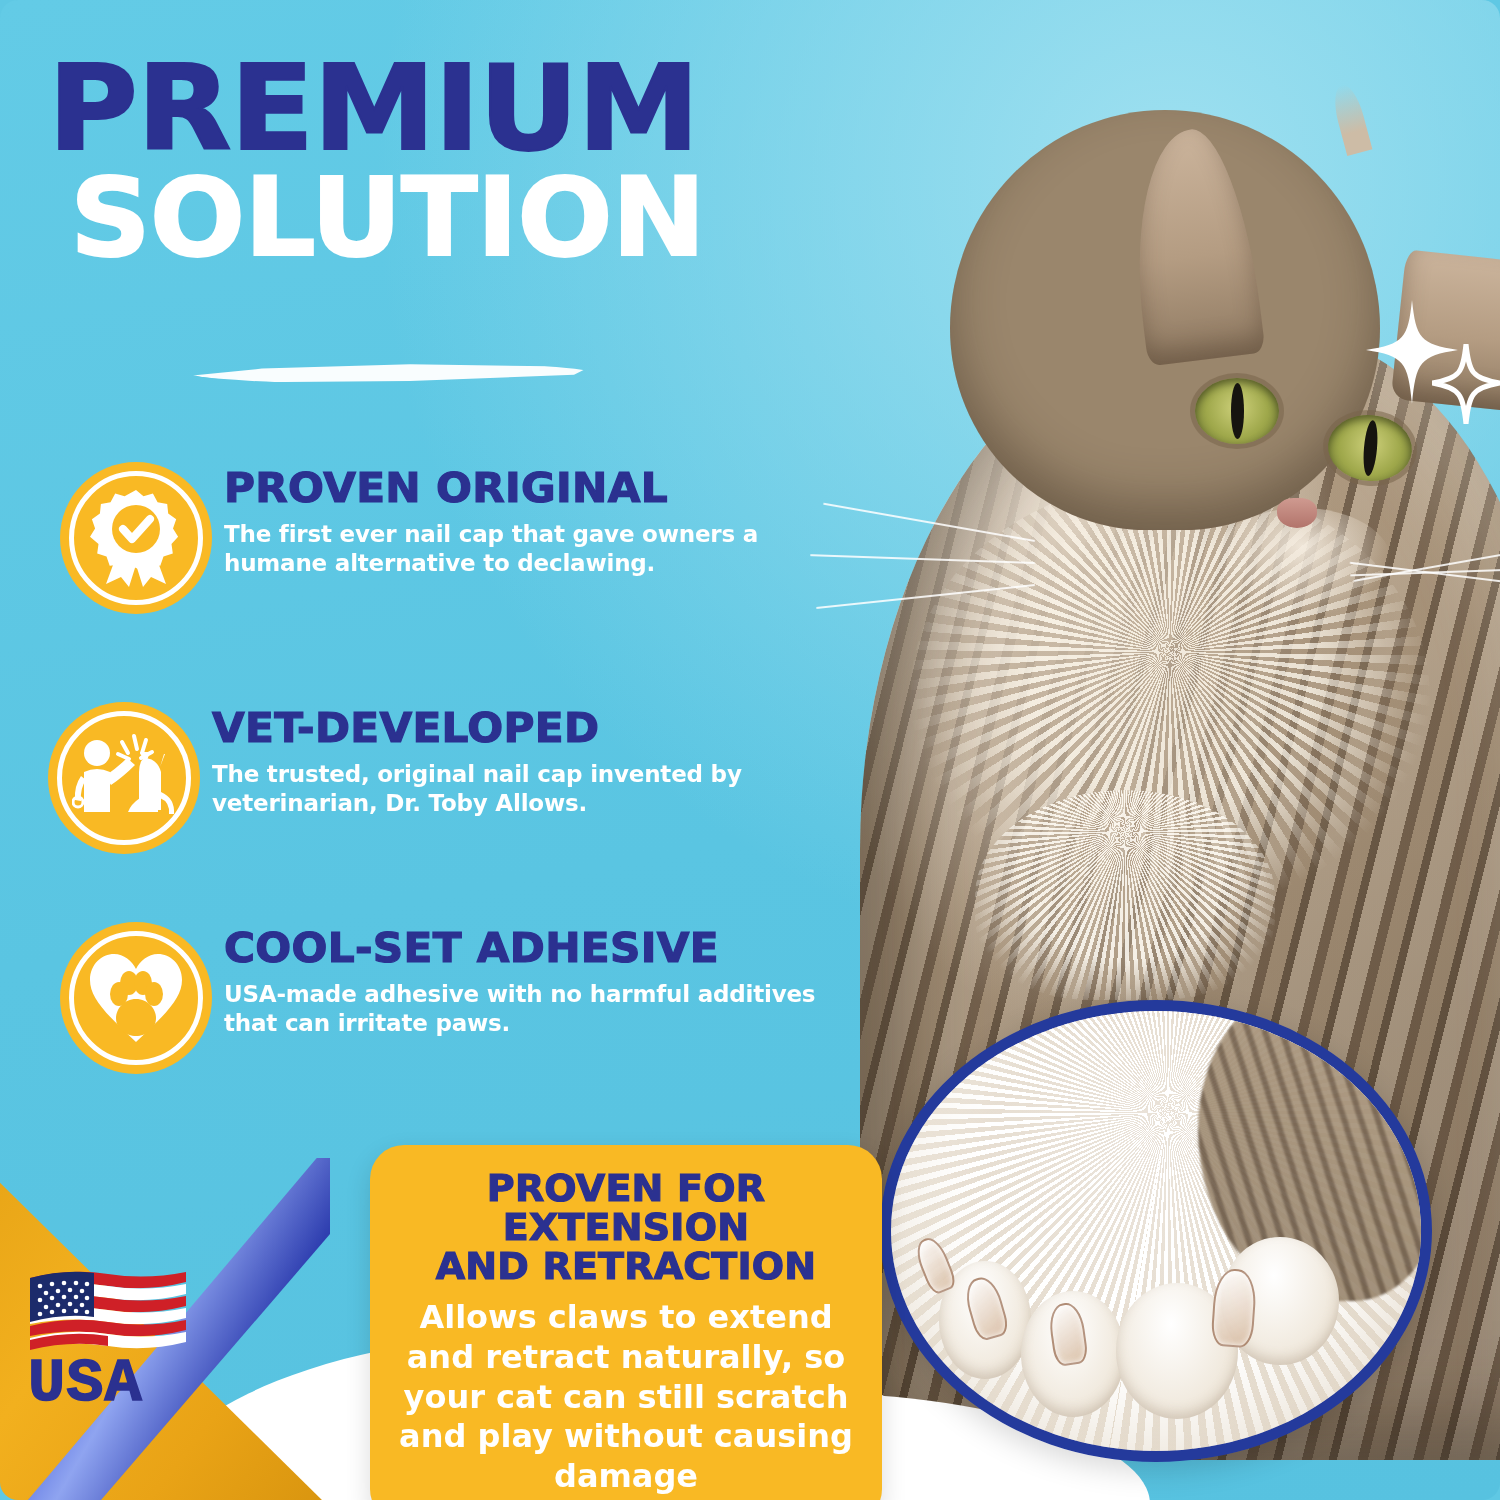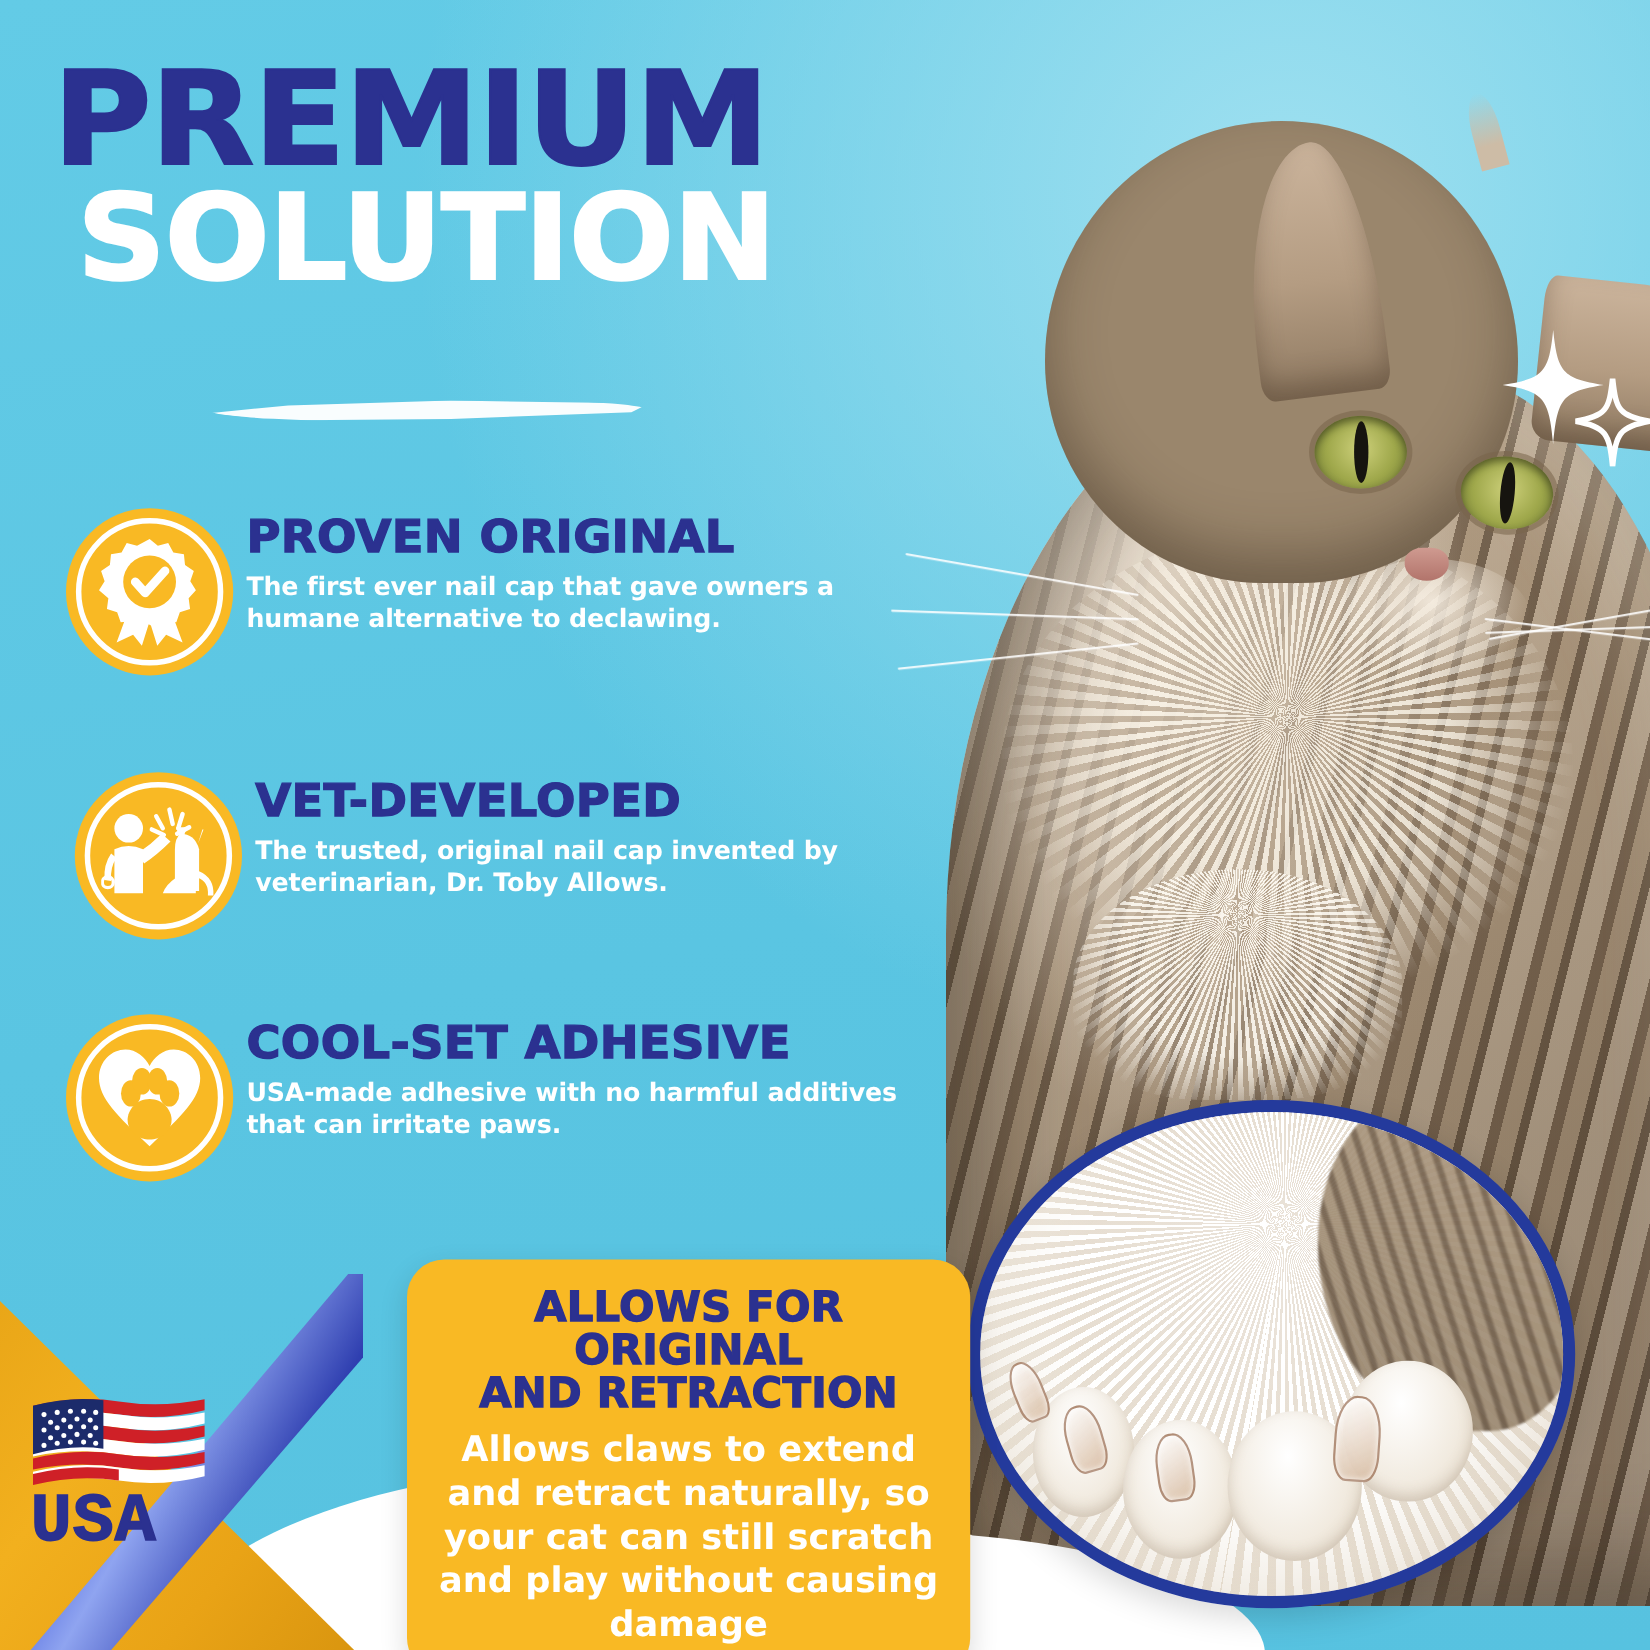--- a/index.html
+++ b/index.html
@@ -9,20 +9,21 @@
     overflow:hidden;
     background:#5fc8e4;
   }
   #stage{
     position:relative;
     width:1500px;height:1500px;
     overflow:hidden;
     background:
       radial-gradient(circle at 78% 12%, #9fe0f0 0%, rgba(159,224,240,0) 45%),
       linear-gradient(170deg,#63cbe6 0%,#5ac5e2 55%,#57c2e0 100%);
+    border-radius: 18px;
   }
 
   
   .cat-wrap{
     position:absolute;left:800px;top:0;width:700px;height:1460px;
     overflow:hidden;
   }
   .cat-body{
     position:absolute;left:60px;top:330px;width:700px;height:1130px;
     border-radius:48% 40% 6% 6% / 46% 40% 4% 4%;
@@ -139,21 +140,21 @@
   .swoosh{
     position:absolute;left:190px;top:362px;width:400px;height:22px;
     background:#fff;border-radius:50%;
     clip-path:polygon(0% 62%, 18% 30%, 55% 10%, 100% 22%, 96% 58%, 55% 86%, 14% 92%);
     opacity:.96;
   }
 
   
   .feature{position:absolute;display:flex;align-items:flex-start;gap:12px;}
   .f1{left:60px;top:462px;width:780px;}
-  .f2{left:68px;top:702px;width:790px;}
+  .f2{left:48px;top:702px;width:790px;}
   .f3{left:60px;top:922px;width:780px;}
   .ficon{
     flex:0 0 auto;width:152px;height:152px;border-radius:50%;
     background:#f9b924;position:relative;
     box-shadow:0 0 0 0 rgba(0,0,0,0);
   }
   .ficon::after{
     content:"";position:absolute;left:9px;top:9px;right:9px;bottom:9px;
     border:5px solid #fff;border-radius:50%;
   }
@@ -379,21 +380,21 @@
     <div class="toe" style="left:130px;top:280px;width:104px;height:126px;"></div>
     <div class="toe" style="left:225px;top:272px;width:122px;height:136px;"></div>
     <div class="toe" style="left:330px;top:226px;width:118px;height:128px;"></div>
     <div class="nailcap" style="left:30px;top:226px;width:24px;height:52px;transform:rotate(-22deg);"></div>
     <div class="nailcap" style="left:78px;top:266px;width:30px;height:58px;transform:rotate(-16deg);"></div>
     <div class="nailcap" style="left:160px;top:292px;width:30px;height:58px;transform:rotate(-8deg);"></div>
     <div class="nailcap" style="left:322px;top:258px;width:38px;height:74px;transform:rotate(4deg);"></div>
   </div>
 
   <div class="callout">
-    <div class="co-title">ALLOWS FOR ORIGINAL</div>
+    <div class="co-title">PROVEN FOR EXTENSION</div>
     <div class="co-title">AND RETRACTION</div>
     <div class="co-body">Allows claws to extend and retract naturally, so your cat can still scratch and play without causing damage</div>
   </div>
 
   <div class="curl-white"></div>
   <div class="curl-white2"></div>
   <div class="curl-gold"></div>
   <div class="curl-blue"></div>
 
   <div class="usa-badge">

